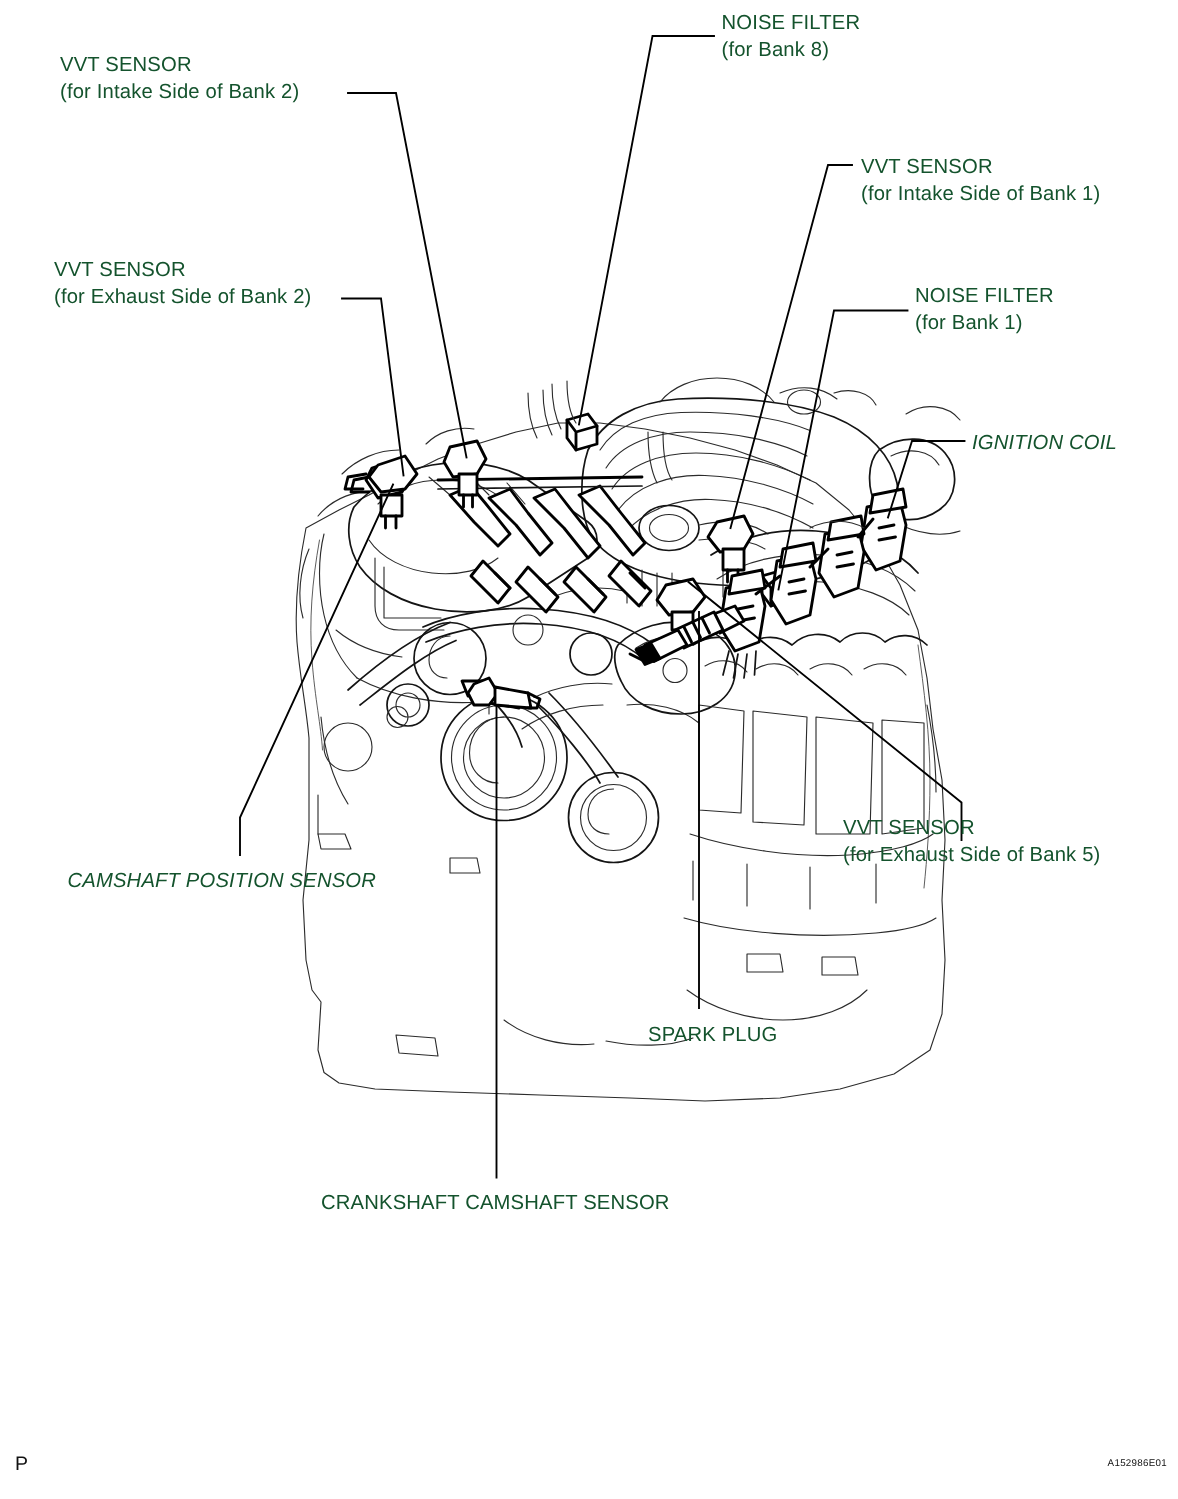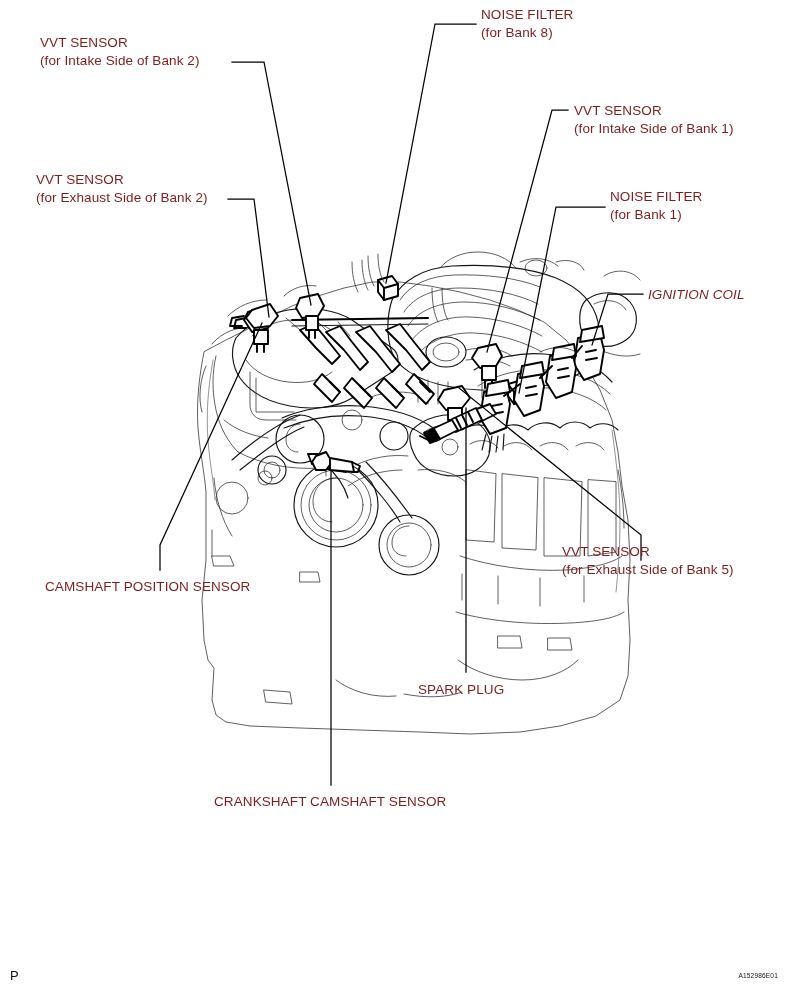--- a/index.html
+++ b/index.html
@@ -8,21 +8,21 @@
     width:785px;height:999px;position:relative;overflow:hidden;
     font-family:"Liberation Sans","DejaVu Sans",sans-serif;
     color:#000000;
     -webkit-font-smoothing:antialiased;
   }
   #page{position:absolute;inset:0;width:785px;height:999px;}
   .label{
     position:absolute;
     font-size:13.5px;
     line-height:17.5px;
-    color:#7f1d1d;
+    color:#14532d;
     white-space:nowrap;
     letter-spacing:0.1px;
   }
   .label .l1{display:block;}
   .label .l2{display:block;}
   #fig-code{
     position:absolute;right:7px;top:972px;
     font-size:6.5px;letter-spacing:0.2px;color:#111;
     font-family:"Liberation Sans","DejaVu Sans",sans-serif;
   }
@@ -335,28 +335,28 @@
         <span class="l1">NOISE FILTER</span>
         <span class="l2">(for Bank 1)</span>
       </div>
       <div class="label" style="left: 36px; top: 171px;">
         <span class="l1">VVT SENSOR</span>
         <span class="l2">(for Exhaust Side of Bank 2)</span>
       </div>
       <div class="label" style="left: 648px; top: 286px; font-style: italic;">
         <span class="l1">IGNITION COIL</span>
       </div>
-      <div class="label" style="left: 45px; top: 578px;">
+      <div class="label" style="left: 45px; top: 578px; font-style: italic;">
         <span class="l1">CAMSHAFT POSITION SENSOR</span>
       </div>
       <div class="label" style="left: 562px; top: 543px;">
         <span class="l1">VVT SENSOR</span>
         <span class="l2">(for Exhaust Side of Bank 5)</span>
       </div>
-      <div class="label" style="left: 418px; top: 681px;">
+      <div class="label" style="left: 432px; top: 681px;">
         <span class="l1">SPARK PLUG</span>
       </div>
       <div class="label" style="left: 214px; top: 793px;">
         <span class="l1">CRANKSHAFT CAMSHAFT SENSOR</span>
       </div>
     </div>
 
   <div id="page-marker">P</div>
 
   <div id="fig-code">A152986E01</div>

